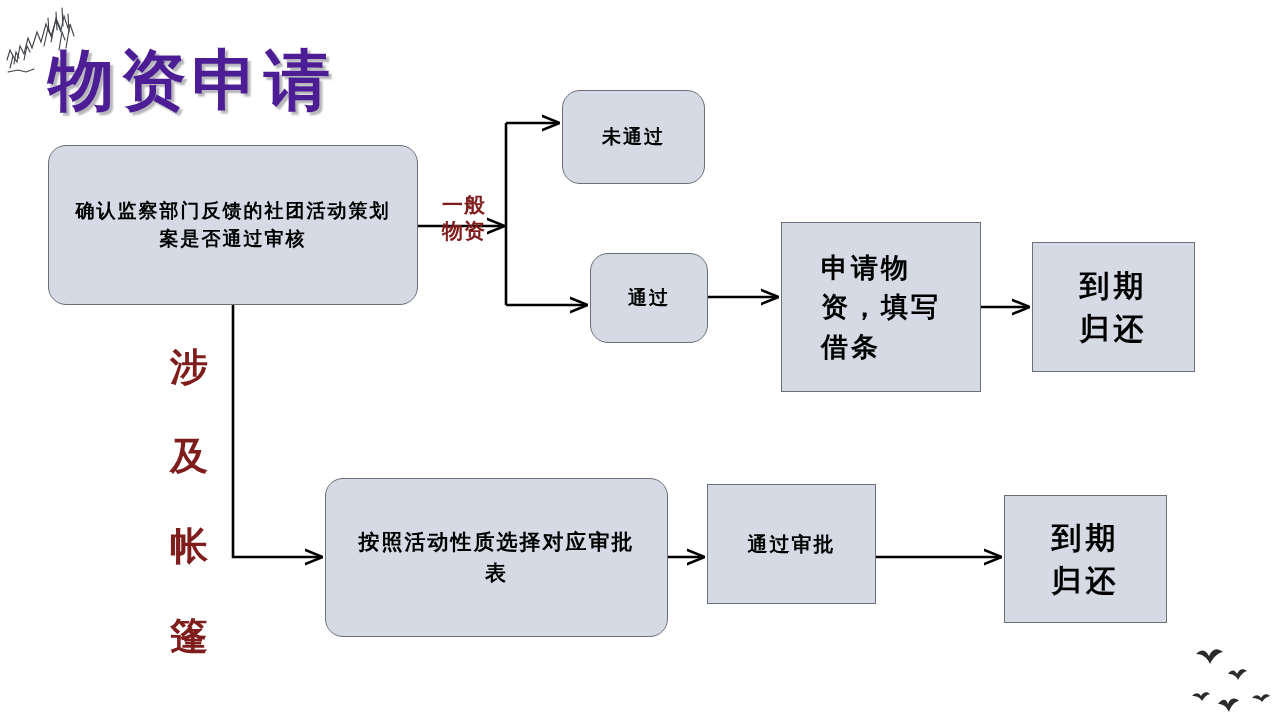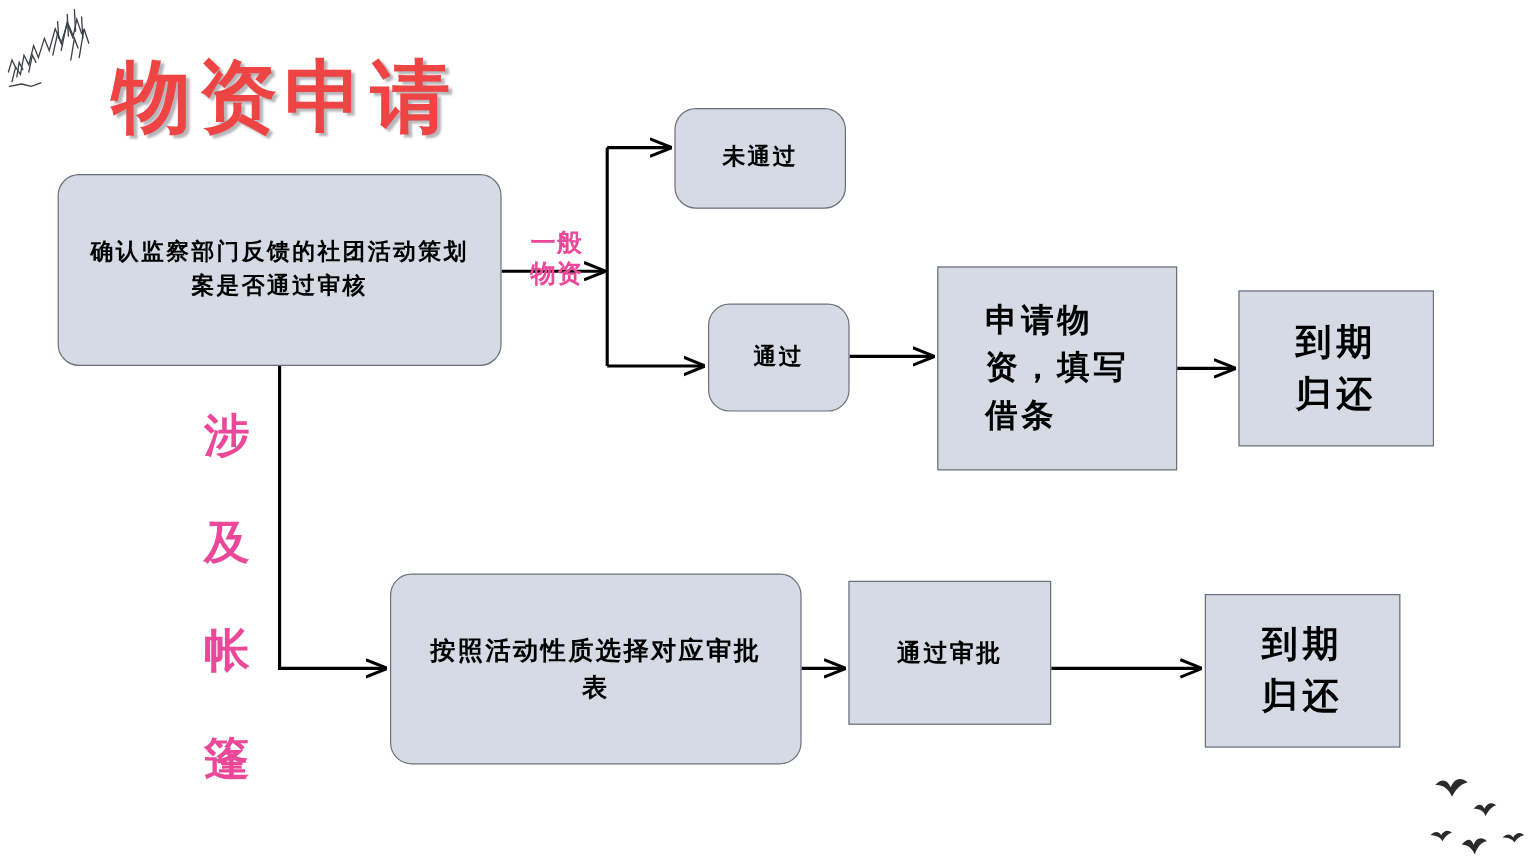--- a/index.html
+++ b/index.html
@@ -27,25 +27,24 @@
 
   
   #page-title {
     position: absolute;
     left: 48px;
     top: 48px;
     font-family: "DejaVu Sans", "Liberation Sans", sans-serif;
     font-size: 66px;
     font-weight: 700;
     letter-spacing: 6px;
-    color: #ef4444;
+    color: #4c1d95;
     line-height: 1;
     text-shadow: 3px 3px 2px rgba(120,120,130,0.55);
     white-space: nowrap;
-    margin-left: 45px;
   }
 
   
   .node {
     position: absolute;
     box-sizing: border-box;
     background: #d5dae5;
     border: 1px solid #6a6f78;
     display: flex;
     align-items: center;
@@ -54,36 +53,36 @@
     color: #000000;
     font-weight: 700;
     line-height: 1.45;
     letter-spacing: 2px;
     font-family: "DejaVu Sans", "Liberation Sans", sans-serif;
   }
   .node.round { border-radius: 18px; }
   .node.sharp { border-radius: 0; }
 
   #node-verify   { left: 48px;   top: 145px; width: 370px; height: 160px; font-size: 19px; padding: 12px 22px; }
-  #node-rejected { left: 562px;  top: 90px;  width: 143px; height: 84px;  font-size: 19px; }
+  #node-rejected { left: 562px;  top: 90px;  width: 143px; height: 94px;  font-size: 19px; }
   #node-passed   { left: 590px;  top: 253px; width: 118px; height: 90px;  font-size: 19px; }
   #node-apply    { left: 781px;  top: 222px; width: 200px; height: 170px; font-size: 27px; padding: 0 14px; letter-spacing: 3px; text-align: left; }
   #node-return-1 { left: 1032px; top: 242px; width: 163px; height: 130px; font-size: 30px; letter-spacing: 4px; }
   #node-select   { left: 325px;  top: 478px; width: 343px; height: 159px; font-size: 21px; padding: 0 24px; }
   #node-approved { left: 707px;  top: 484px; width: 169px; height: 120px; font-size: 20px; }
   #node-return-2 { left: 1004px; top: 495px; width: 163px; height: 128px; font-size: 30px; letter-spacing: 4px; }
 
   .node-text { display: block; white-space: pre-line; }
 
   
   .edge-label {
     position: absolute;
-    color: #ec4899;
-    font-weight: 700;
-    font-family: Liberation Mono, monospace;
+    color: #7f1d1d;
+    font-weight: 700;
+    font-family: Liberation Sans, sans-serif;
     line-height: 1.25;
     text-align: center;
     white-space: pre-line;
   }
   #label-general {
     left: 424px;
     top: 192px;
     width: 80px;
     font-size: 21px;
     letter-spacing: 1px;

